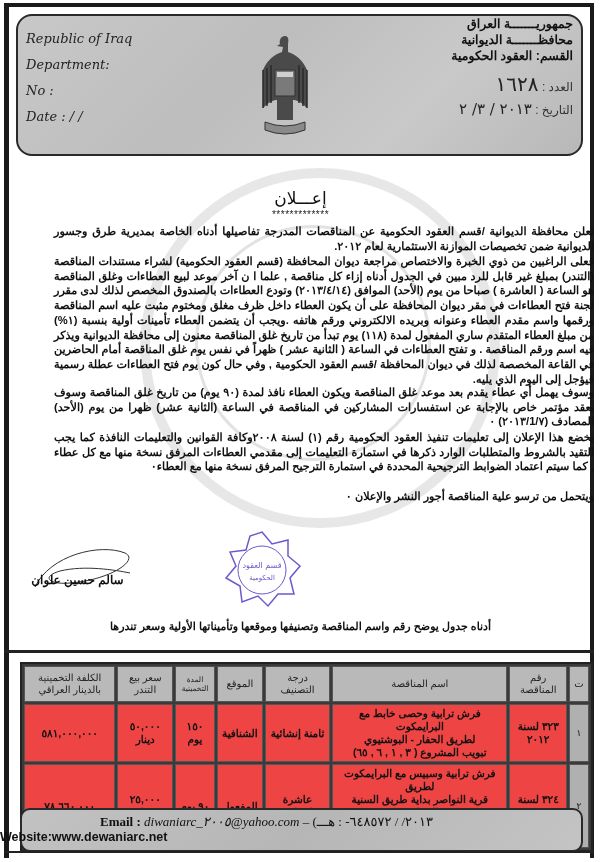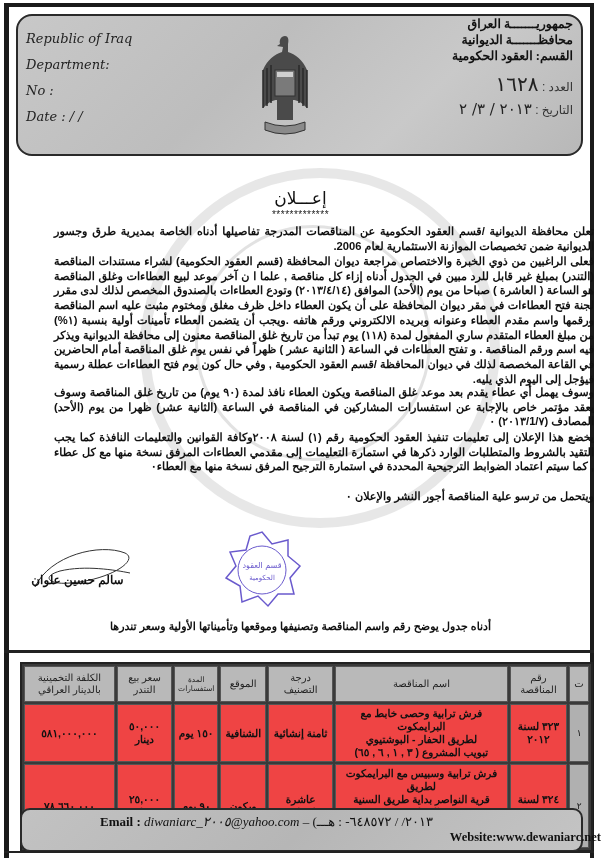--- a/index.html
+++ b/index.html
@@ -20,21 +20,21 @@
   .en-block {
     position: absolute; left: 26px; top: 28px;
     font-family: "DejaVu Serif", serif; font-style: italic; font-size: 13px; color: #222;
   }
   .en-block div { height: 26px; line-height: 22px; }
   .emblem {
     position: absolute; left: 255px; top: 30px; width: 60px; height: 112px;
   }
   .ar-block {
     position: absolute; right: 28px; top: 16px; direction: rtl; text-align: right;
-    font-family: Liberation Serif, serif; font-weight: bold; font-size: 12.5px; color: #111;
+    font-family: Liberation Sans, sans-serif; font-weight: bold; font-size: 12.5px; color: #111;
   }
   .ar-block .l { height: 16px; line-height: 16px; }
   .ar-meta { position: absolute; right: 28px; direction: rtl; font-family: "Liberation Sans", sans-serif; font-size: 12px; color: #333; }
   .ar-meta .hand { font-size: 20px; color: #222; font-family: "DejaVu Serif", serif; }
   .watermark {
     position: absolute; left: 140px; top: 168px; width: 340px; height: 340px;
     border-radius: 50%; border: 10px solid rgba(160,160,160,0.25);
   }
   .watermark2 {
     position: absolute; left: 195px; top: 225px; width: 230px; height: 230px;
@@ -90,22 +90,22 @@
     border: 2px solid #2a2a2a; border-radius: 10px; box-sizing: border-box;
     background: linear-gradient(135deg, #c2c2c2 0%, #b6b6b6 50%, #c4c4c4 100%);
   }
   .footer-line1 {
     position: absolute; left: 100px; top: 814px; width: 420px; text-align: left;
     font-family: "Liberation Serif", serif; font-size: 13px; color: #111; white-space: nowrap;
   }
   .footer-line1 .em { font-weight: bold; }
   .footer-line1 .it { font-style: italic; }
   .footer-line2 {
-    position: absolute; left: 0; width: 601px; top: 830px; text-align: right;
-    font-family: Liberation Serif, serif; font-weight: bold; font-size: 12.5px; color: #111;
+    position: absolute; left: 0; width: 601px; top: 830px; text-align: left;
+    font-family: Liberation Sans, sans-serif; font-weight: bold; font-size: 12.5px; color: #111;
   }
   .footer-rule { position: absolute; left: 4px; top: 851px; width: 590px; height: 2px; background: #222; }
 </style>
 </head>
 <body>
 
 <div class="page-frame"></div>
 
 <div class="header-box"></div>
 
@@ -138,21 +138,21 @@
   <span>التاريخ :</span>
   <span class="hand" style="font-size:15px;">٢٠١٣ / ٣/ ٢</span>
 </div>
 
 <div class="watermark"></div>
 <div class="watermark2"></div>
 
 <div class="title">إعـــلان</div>
 <div class="stars">*************</div>
 
-<div class="para" style="top:224px;">تعلن محافظة الديوانية /قسم العقود الحكومية عن المناقصات المدرجة تفاصيلها أدناه الخاصة بمديرية طرق وجسور الديوانية  ضمن تخصيصات الموازنة الاستثمارية لعام 2006.</div>
+<div class="para" style="top:224px;">تعلن محافظة الديوانية /قسم العقود الحكومية عن المناقصات المدرجة تفاصيلها أدناه الخاصة بمديرية طرق وجسور الديوانية  ضمن تخصيصات الموازنة الاستثمارية لعام ٢٠١٢.</div>
 <div class="para" style="top:254px;">فعلى الراغبين من ذوي الخبرة والاختصاص مراجعة ديوان المحافظة (قسم العقود الحكومية) لشراء مستندات المناقصة (التندر) بمبلغ غير قابل للرد مبين في الجدول أدناه إزاء كل مناقصة , علما ا ن آخر موعد لبيع العطاءات وغلق المناقصة هو الساعة ( العاشرة ) صباحا من يوم (الأحد) الموافق (٢٠١٣/٤/١٤) وتودع العطاءات بالصندوق المخصص لذلك لدى مقرر لجنة فتح العطاءات في مقر ديوان المحافظة على أن يكون العطاء داخل ظرف مغلق ومختوم مثبت عليه اسم المناقصة ورقمها واسم مقدم العطاء وعنوانه وبريده الالكتروني ورقم هاتفه .ويجب أن يتضمن العطاء تأمينات أولية بنسبة (١%) من مبلغ العطاء المتقدم ساري المفعول لمدة (١١٨) يوم تبدأ من تاريخ غلق المناقصة معنون إلى محافظة الديوانية ويذكر فيه اسم ورقم المناقصة . و تفتح العطاءات في الساعة ( الثانية عشر ) ظهراً في نفس يوم غلق المناقصة أمام الحاضرين في القاعة المخصصة لذلك في ديوان المحافظة /قسم العقود الحكومية , وفي حال كون يوم فتح العطاءات عطلة رسمية فيؤجل إلى اليوم الذي يليه.</div>
 <div class="para" style="top:385px;">وسوف يهمل أي عطاء يقدم بعد موعد غلق المناقصة ويكون العطاء نافذ لمدة (٩٠ يوم) من تاريخ غلق المناقصة وسوف يعقد مؤتمر خاص بالإجابة عن استفسارات المشاركين في المناقصة في الساعة (الثانية عشر) ظهرا من يوم (الأحد) المصادف (٢٠١٣/1/٧) ٠</div>
 <div class="para" style="top:430px;">يخضع هذا الإعلان إلى تعليمات تنفيذ العقود الحكومية رقم (١) لسنة ٢٠٠٨وكافة القوانين والتعليمات النافذة كما يجب التقيد بالشروط والمتطلبات الوارد ذكرها في استمارة التعليمات إلى مقدمي العطاءات المرفق نسخة منها مع كل عطاء , كما سيتم اعتماد الضوابط الترجيحية المحددة في استمارة الترجيح المرفق نسخة منها مع العطاء٠</div>
 <div class="para" style="top:489px;">ويتحمل من ترسو علية المناقصة أجور النشر والإعلان ٠</div>
 
 <svg class="sig-scribble" viewBox="0 0 110 50">
   <path d="M5 42 C20 10 70 -2 95 8 C110 15 80 35 40 38 C20 40 10 32 30 26 C55 20 85 25 100 28" fill="none" stroke="#333" stroke-width="1"></path>
 </svg>
 <div class="signature">
   <div>سالم حسين علوان</div>
@@ -169,21 +169,21 @@
 <div class="separator"></div>
 
 <table class="tenders">
   <thead>
     <tr>
       <th style="width:12px;">ت</th>
       <th style="width:50px;">رقم المناقصة</th>
       <th style="width:170px;">اسم المناقصة</th>
       <th style="width:58px;">درجة التصنيف</th>
       <th style="width:38px;">الموقع</th>
-      <th class="small" style="width:32px;">المدة استفسارات</th>
+      <th class="small" style="width:32px;">المدة التخمينية</th>
       <th style="width:48px;">سعر بيع التندر</th>
       <th style="width:84px;">الكلفة التخمينية بالدينار العراقي</th>
     </tr>
   </thead>
   <tbody>
     <tr>
       <td class="idx">١</td>
       <td>٣٢٣ لسنة ٢٠١٢</td>
       <td>
         <div>فرش ترابية وحصى خابط مع البرايمكوت</div>
@@ -199,21 +199,21 @@
     <tr>
       <td class="idx">٢</td>
       <td>٣٢٤ لسنة ٢٠١٢</td>
       <td>
         <div>فرش ترابية وسبيس مع البرايمكوت لطريق</div>
         <div>قرية النواصر بداية طريق السنية السياحي</div>
         <div>بطول ( ٧٥٠ ) م</div>
         <div>تبويب المشروع ( ٣ , ١ , ٦ , ٦٣)</div>
       </td>
       <td>عاشرة إنشائية</td>
-      <td>ويكون</td>
+      <td>المفعول</td>
       <td>٩٠ يوم</td>
       <td>٢٥,٠٠٠ دينار</td>
       <td>٧٨,٦٦٠,٠٠٠</td>
     </tr>
   </tbody>
 </table>
 
 <div class="footer-box"></div>
 <div class="footer-line1">
   <span class="em">Email :</span>

